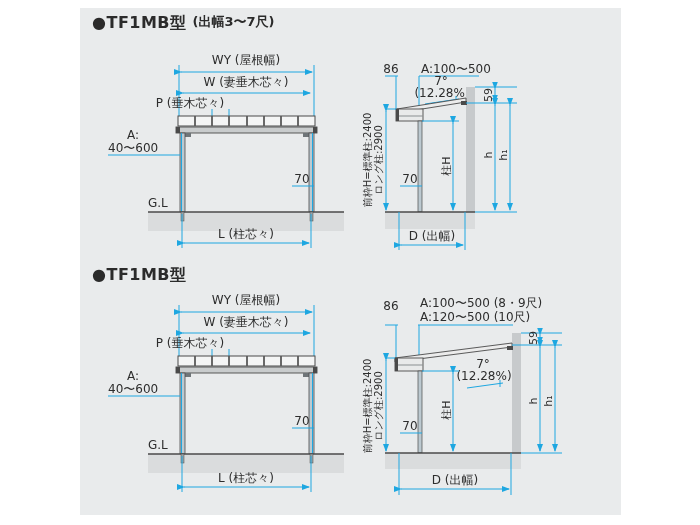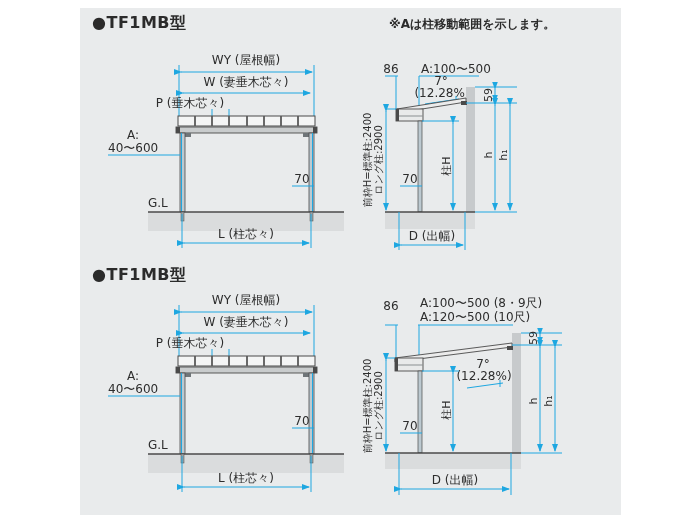--- a/index.html
+++ b/index.html
@@ -17,22 +17,22 @@
   .dtr{fill:#2d2d2d;font-size:11px;font-family:"DejaVu Sans","Liberation Sans",sans-serif;}
 </style>
 </head>
 <body>
 
 <div id="stage">
   <div id="panel"></div>
 
   <div class="sec-header" style="top:13px;">
     <span class="sec-title">●TF1MB型</span>
+    <span class="sec-sub">(出幅3〜7尺)</span>
   </div>
-  <div id="note">※Aは柱移動範囲を示します。</div>
 
   <div class="sec-header" style="top:265px;">
     <span class="sec-title">●TF1MB型</span>
   </div>
 
   <svg style="left:100px;top:52px;" width="250" height="212" viewBox="0 0 250 212">
     <defs>
       <marker id="aw1" markerWidth="8" markerHeight="6" refX="7" refY="3" orient="auto">
         <path d="M0,0 L8,3 L0,6 z" fill="#1ea7e1"></path>
       </marker>

